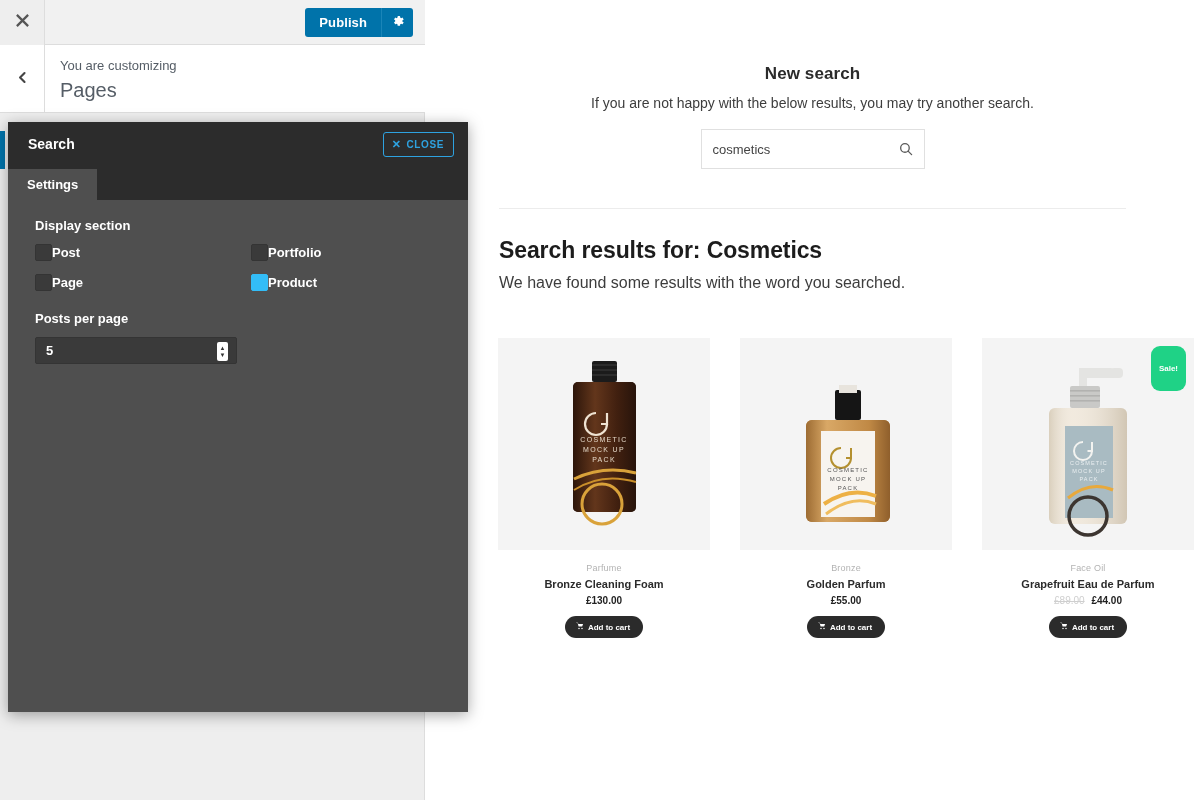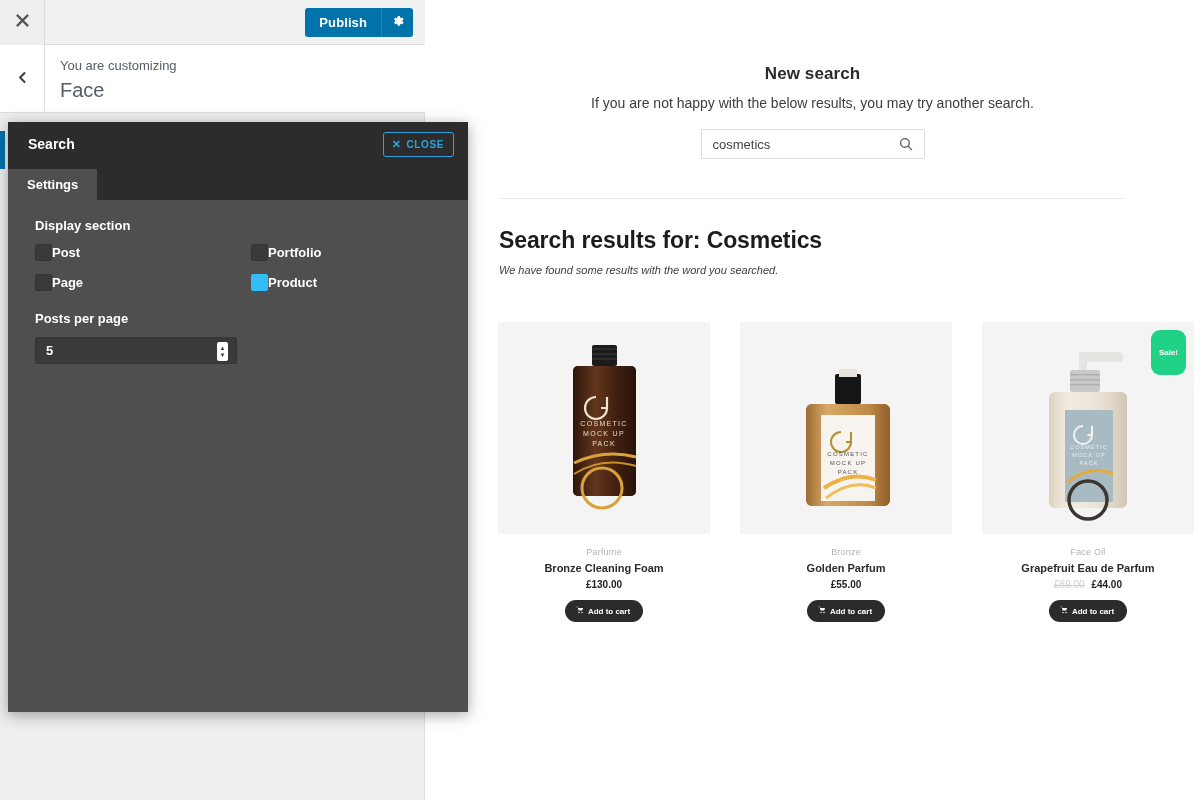--- a/index.html
+++ b/index.html
@@ -162,21 +162,21 @@
   }
   .ns-title {
     text-align: center; font-size: 17px; font-weight: bold;
     color: #2b2b2b; margin-top: 64px; letter-spacing: .1px;
   }
   .ns-sub {
     text-align: center; font-size: 14px; color: #3d3d3d;
     margin-top: 11px;
   }
   .search-box {
-    margin: 18px auto 0; width: 224px; height: 30px;
+    margin: 18px auto 0; width: 224px; height: 40px;
     border: 1px solid #e0e0e0; background: #fff;
     display: flex; align-items: center;
     padding: 8px 11px;
     justify-content: space-between;
   }
   .search-box input {
     border: none; outline: none; flex: 1;
     font-size: 13px; color: #444;
     font-family: "Liberation Sans", sans-serif;
     background: transparent;
@@ -188,21 +188,21 @@
     margin: 39px 74px 0 74px;
     border-top: 1px solid #ececec;
   }
   .res-title {
     margin: 28px 0 0 74px;
     font-size: 23px; font-weight: bold; color: #1c1c1c;
     letter-spacing: -.1px;
   }
   .res-sub {
     margin: 10px 0 0 74px;
-    font-size: 11px; color: #3d3d3d; font-style: italic;
+    font-size: 16px; color: #3d3d3d;
   }
 
   .grid {
     margin: 46px 0 0 73px;
     display: flex; gap: 30px;
   }
   .card { width: 212px; position: relative; }
   .card-img {
     position: relative;
     width: 212px; height: 212px;
@@ -277,21 +277,21 @@
     <div class="cz-header">
       <div class="cz-back">
         <span>
           <svg viewBox="0 0 16 16" fill="none" stroke="currentColor" stroke-width="2.6" stroke-linecap="round" stroke-linejoin="round">
             <path d="M10.5 2.5 L5 8 L10.5 13.5"></path>
           </svg>
         </span>
       </div>
       <div class="cz-headtext">
         <div class="cz-you">You are customizing</div>
-        <div class="cz-pages">Face</div>
+        <div class="cz-pages">Pages</div>
       </div>
     </div>
 
     <div class="cz-bluestrip"></div>
   </div>
 
   <div class="panel">
 
     <div class="panel-head">
       <div class="panel-title">Search</div>

